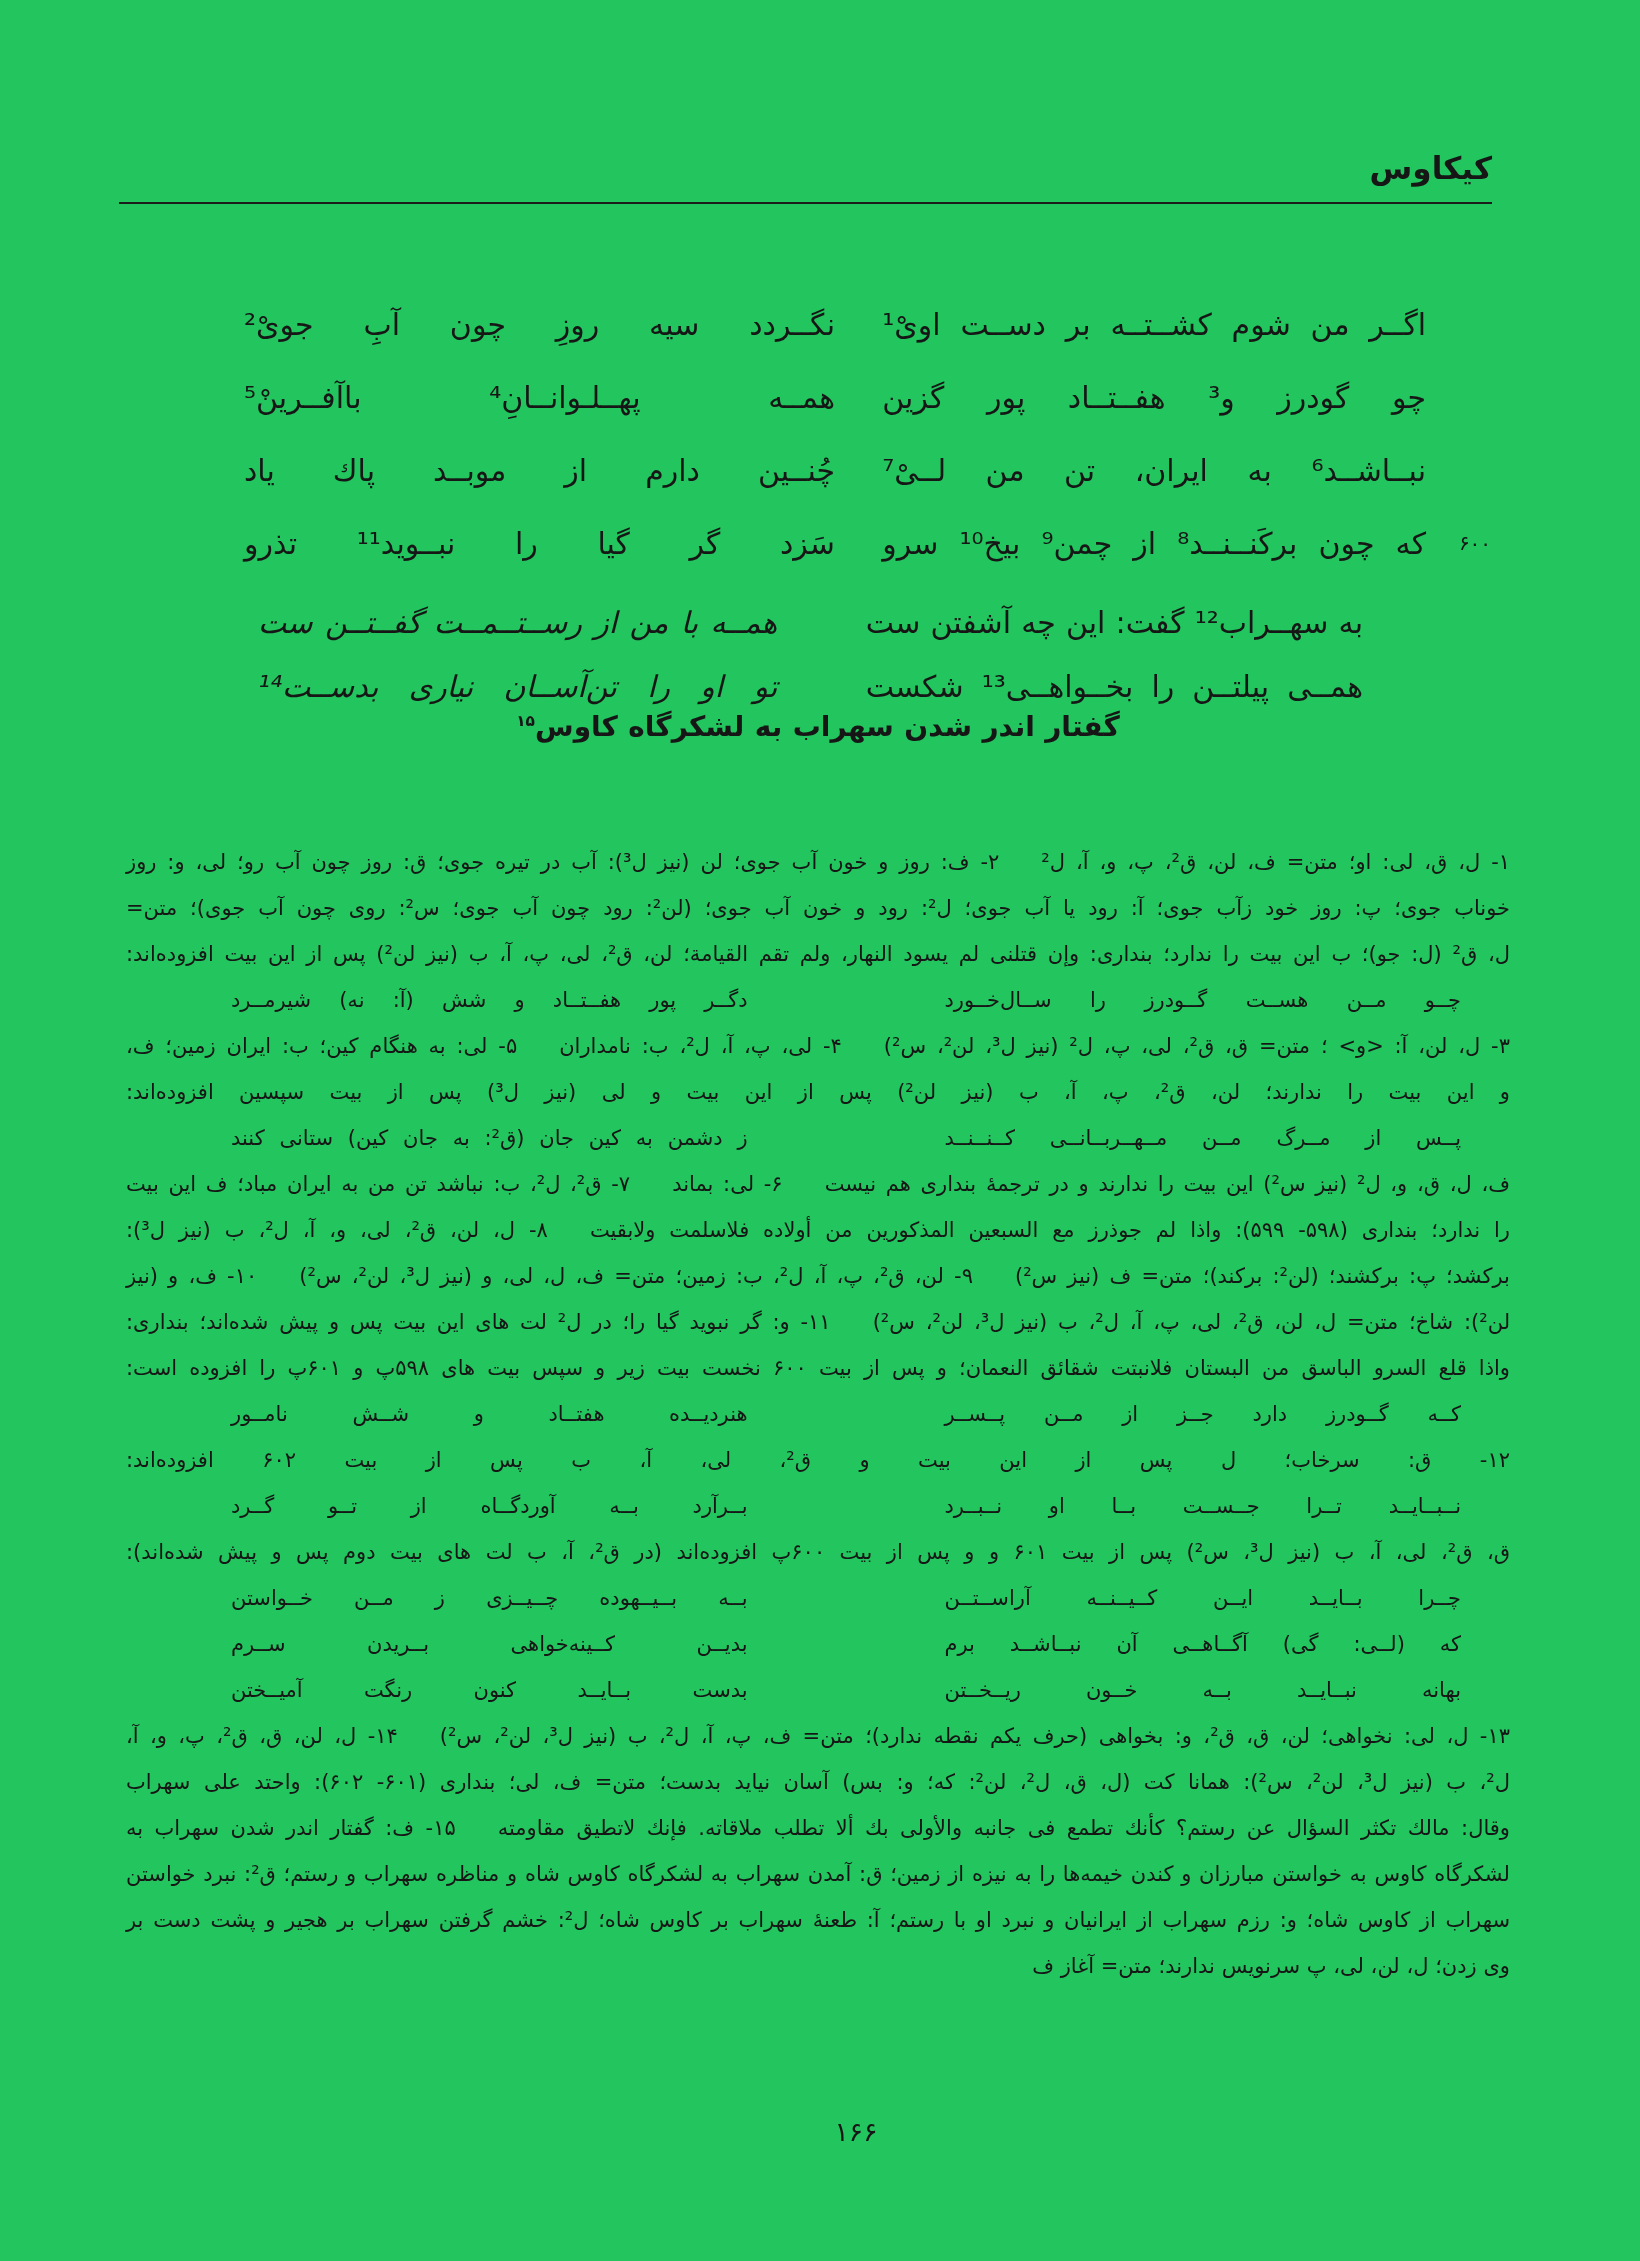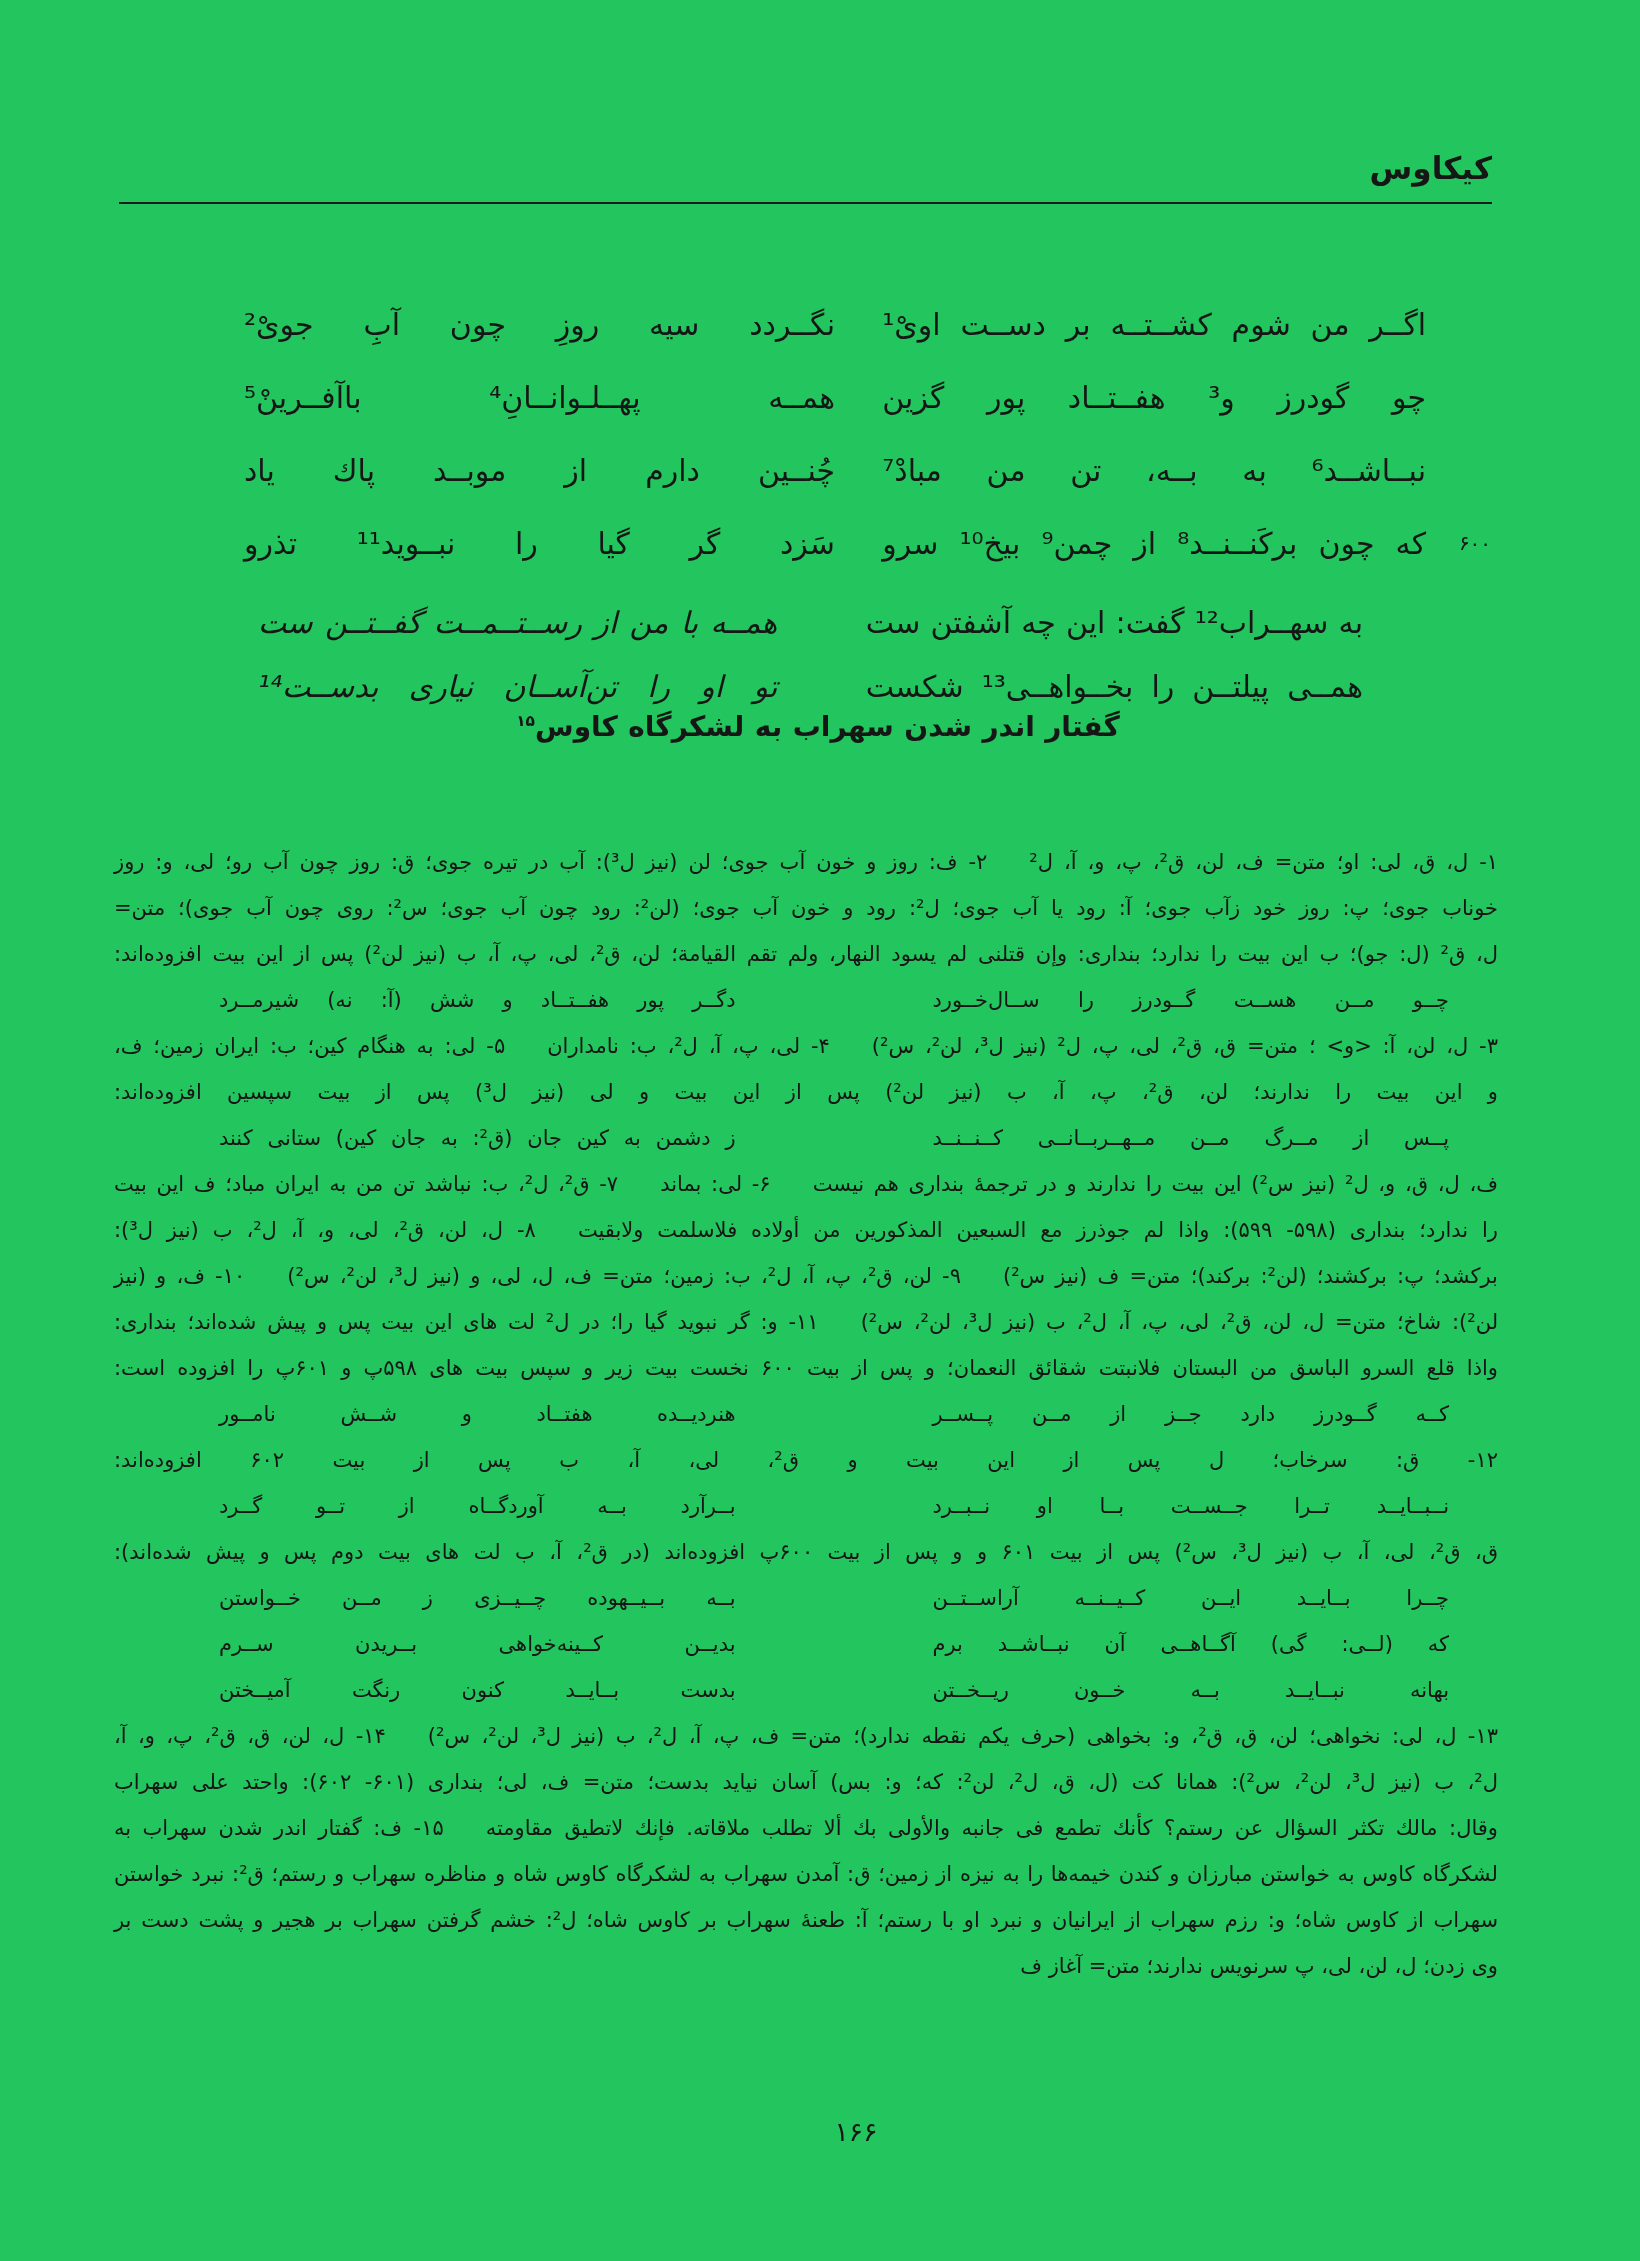--- a/index.html
+++ b/index.html
@@ -44,21 +44,21 @@
   .poem-second .hemi-r{width:45%;}
   .poem-second .hemi-l{width:47%;font-style:italic;}
   
   .section-heading{
     position:absolute;top:710px;right:130px;width:1384px;margin:0;
     text-align:center;font-size:28px;font-weight:700;word-spacing:0.7px;
   }
   .section-heading sup{font-size:55%;}
   
   .apparatus{
-    position:absolute;top:839px;right:142px;width:1384px;
+    position:absolute;top:839px;right:130px;width:1384px;
     font-size:21px;
   }
   .fn-line{height:46px;line-height:46px;}
   .fn-text{text-align:justify;text-align-last:justify;white-space:nowrap;}
   .fn-text.fn-end{text-align-last:right;}
   .fn-verse{display:flex;justify-content:space-between;padding:0 49px 0 105px;}
   .fn-verse .hemi{
     width:42%;text-align:justify;text-align-last:justify;white-space:nowrap;
   }
   
@@ -81,21 +81,21 @@
       <span class="hemi hemi-r">اگــر من شوم کشــتــه بر دســت اویْ¹</span>
       <span class="hemi hemi-l">نگــردد سیه روزِ چون آبِ جویْ²</span>
     </div>
     <div class="bayt">
       <span class="bayt-num"></span>
       <span class="hemi hemi-r">چو گودرز و³ هفــتــاد پور گزین</span>
       <span class="hemi hemi-l">همــه پهــلـوانــانِ⁴ باآفــرینْ⁵</span>
     </div>
     <div class="bayt">
       <span class="bayt-num"></span>
-      <span class="hemi hemi-r">نبــاشــد⁶ به بــه، تن من مبادْ⁷</span>
+      <span class="hemi hemi-r">نبــاشــد⁶ به ایران، تن من لــیْ⁷</span>
       <span class="hemi hemi-l">چُنــین دارم از موبــد پاك یاد</span>
     </div>
     <div class="bayt">
       <span class="bayt-num">۶۰۰</span>
       <span class="hemi hemi-r">که چون برکَنــنــد⁸ از چمن⁹ بیخ¹⁰ سرو</span>
       <span class="hemi hemi-l">سَزد گر گیا را نبــوید¹¹ تذرو</span>
     </div>
   </section>
 
   <section class="poem poem-second">

